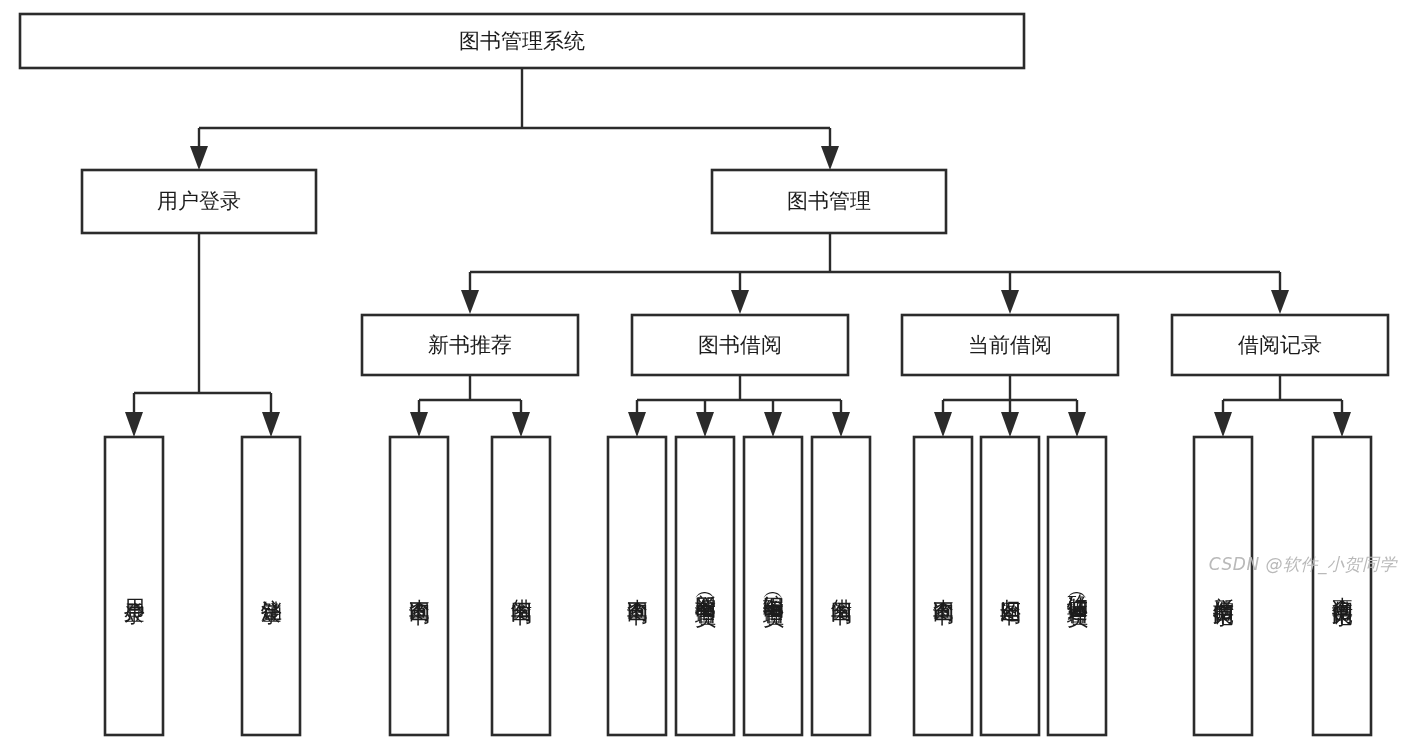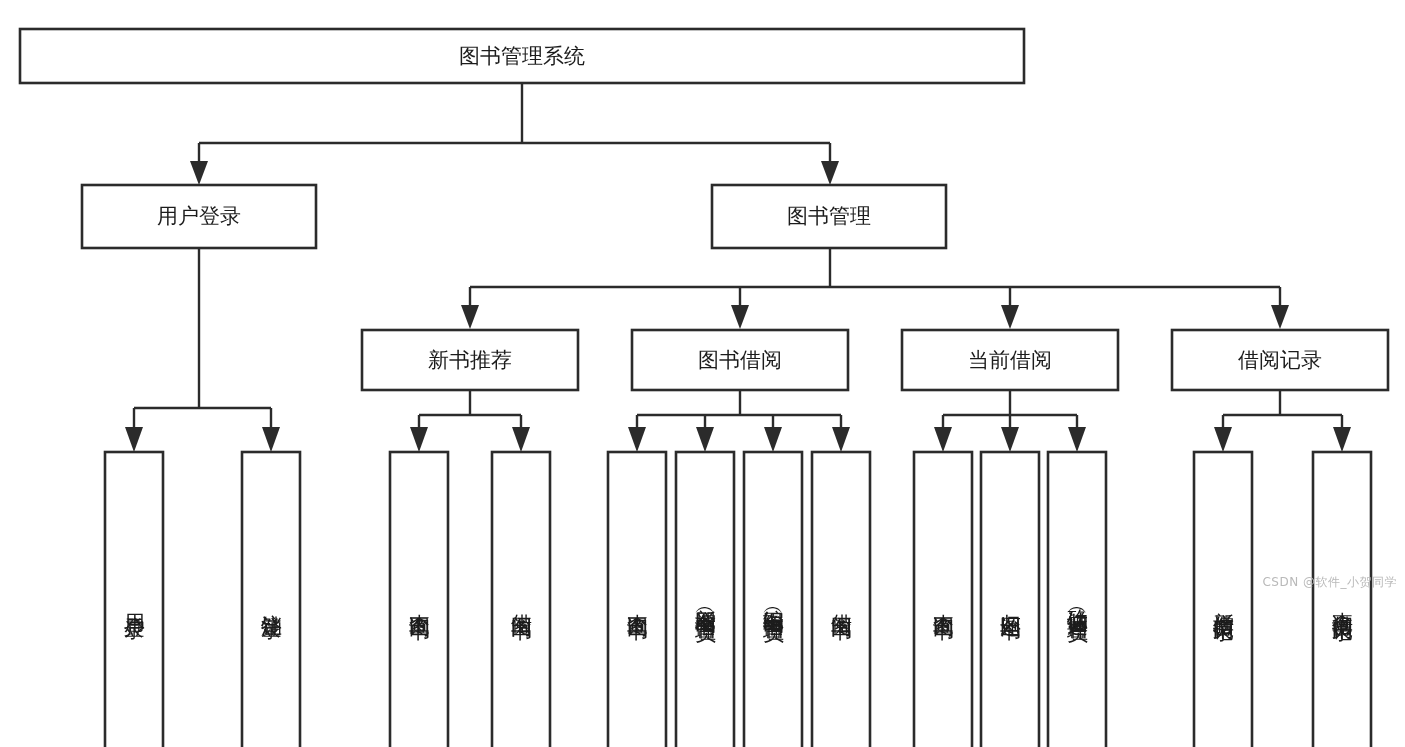--- a/index.html
+++ b/index.html
@@ -12,21 +12,20 @@
     width: 1405px;
     height: 747px;
     font-family: "DejaVu Sans", "Liberation Sans", sans-serif;
     overflow: hidden;
   }
   #diagram-root {
     position: relative;
     width: 1405px;
     height: 582px;
     background: #ffffff;
-    margin-top: 15px;
   }
   svg.diagram-canvas {
     position: absolute;
     left: 0;
     top: 0;
     width: 1405px;
     height: 747px;
   }
   .node-box {
     fill: #ffffff;
@@ -64,24 +63,25 @@
     align-items: center;
     justify-content: center;
     text-align: center;
     pointer-events: none;
   }
   .watermark {
     position: absolute;
     right: 8px;
     bottom: 6px;
     font-family: "DejaVu Sans", "Liberation Sans", sans-serif;
-    font-size: 12px;
+    font-size: 17px;
     color: #b9b9b9;
     letter-spacing: 0.5px;
     white-space: nowrap;
+    font-style: italic;
   }
 </style>
 </head>
 <body>
 
 <div id="diagram-root">
 
   <svg class="diagram-canvas" viewBox="0 0 1405 747" xmlns="http://www.w3.org/2000/svg">
 
     <g>

